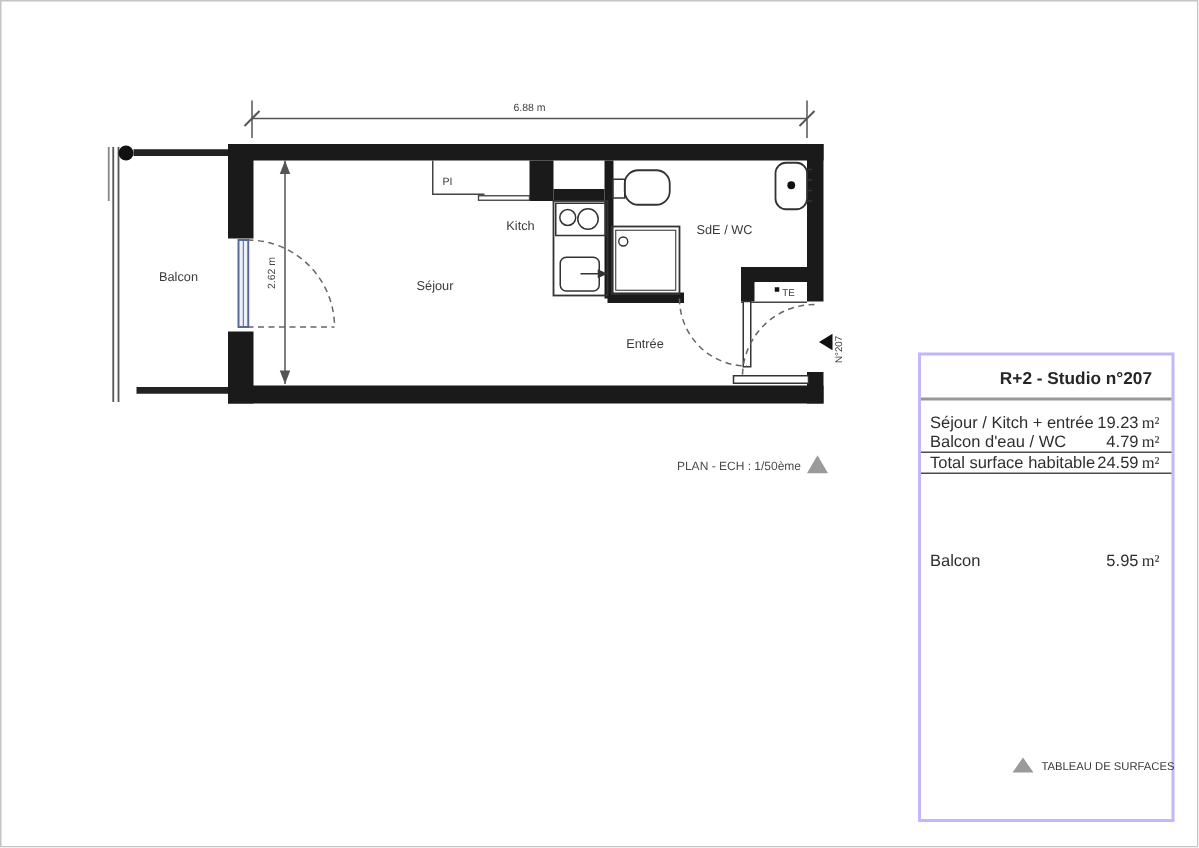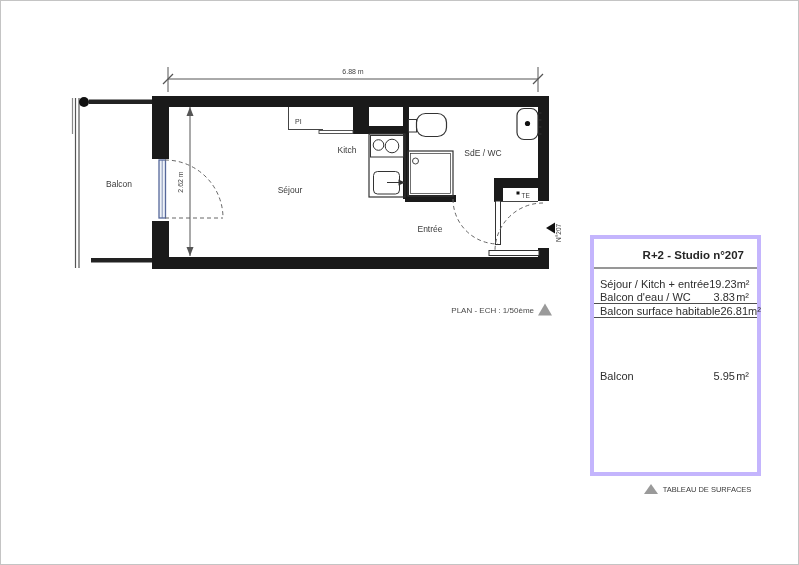--- a/index.html
+++ b/index.html
@@ -22,23 +22,23 @@
     fill: #3a3a3a;
   }
   .room-label { font-size: 8.5px; }
   .small-label { font-size: 7px; }
   .dim-label { font-size: 7px; fill: #444; }
   .caption-label { font-size: 8px; fill: #4a4a4a; }
 
   
   .table-box {
     position: absolute;
-    left: 589px; top: 234px;
-    width: 171px; height: 241px;
-    border: 4px solid #c4b5fd;
+    left: 611px; top: 234px;
+    width: 171px; height: 313px;
+    border: 2px solid #c4b5fd;
     background: #fff;
   }
   .table-header {
     padding: 10px 13px 6px 0;
     text-align: right;
     font-size: 11.5px;
     font-weight: bold;
     color: #262626;
     border-bottom: 2px solid #979797;
   }
@@ -46,30 +46,30 @@
   .srow {
     display: flex;
     align-items: flex-end;
     height: 13px;
     padding: 0 8px 0 6px;
     font-size: 11px;
     color: #2e2e2e;
   }
   .srow .lbl { flex: 1; white-space: nowrap; }
   .srow .val { text-align: right; }
-  .srow .unit { width: 14px; text-align: right; }
+  .srow .unit { width: 14px; text-align: right; font-family: Liberation Serif, serif; }
   .rule { border: 0; border-top: 1.5px solid #4d4d4d; height: 0; }
   .srow.total { font-weight: normal; }
   .srow.balcony { margin-top: 51px; }
 
   .table-caption {
     position: absolute;
-    left: 611px; top: 483px;
+    left: 611px; top: 504px;
     width: 171px;
-    text-align: center;
+    text-align: right;
     font-size: 7.5px;
     color: #3a3a3a;
     white-space: nowrap;
   }
   .tri-up {
     display: inline-block;
     width: 0; height: 0;
     border-left: 7px solid transparent;
     border-right: 7px solid transparent;
     border-bottom: 10px solid #9a9a9a;
@@ -193,27 +193,27 @@
   <div class="table-box">
     <div class="table-header">R+2 - Studio n°207</div>
     <div class="table-rows">
       <div class="srow">
         <span class="lbl">Séjour / Kitch + entrée</span>
         <span class="val">19.23</span>
         <span class="unit">m²</span>
       </div>
       <div class="srow">
         <span class="lbl">Balcon d'eau / WC</span>
-        <span class="val">3.83</span>
+        <span class="val">4.79</span>
         <span class="unit">m²</span>
       </div>
       <hr class="rule">
       <div class="srow total">
-        <span class="lbl">Balcon surface habitable</span>
-        <span class="val">26.81</span>
+        <span class="lbl">Total surface habitable</span>
+        <span class="val">24.59</span>
         <span class="unit">m²</span>
       </div>
       <hr class="rule">
       <div class="srow balcony">
         <span class="lbl">Balcon</span>
         <span class="val">5.95</span>
         <span class="unit">m²</span>
       </div>
     </div>
   </div>

